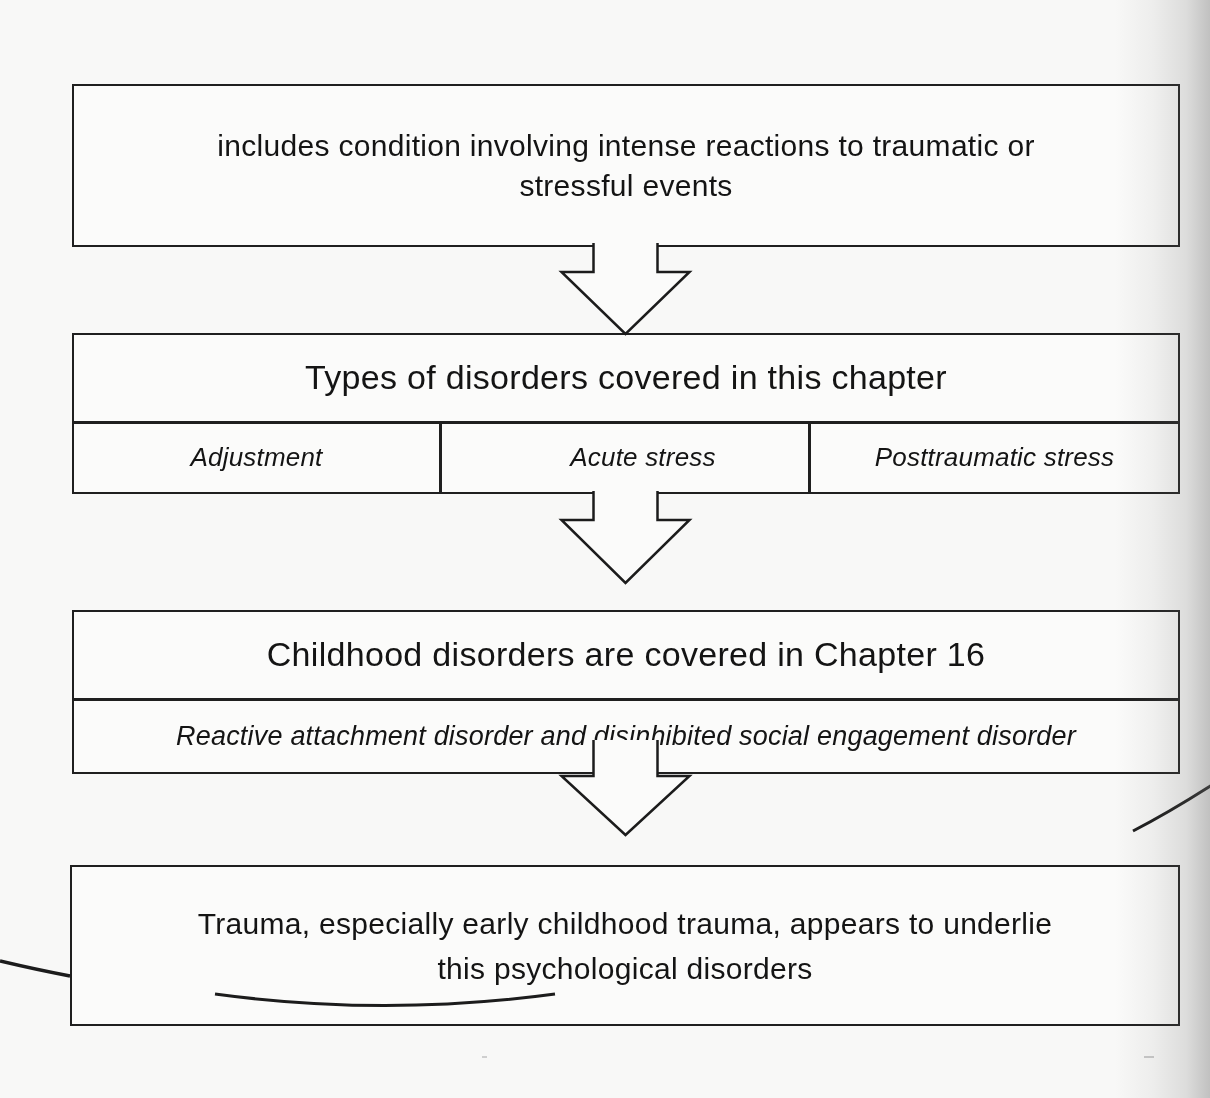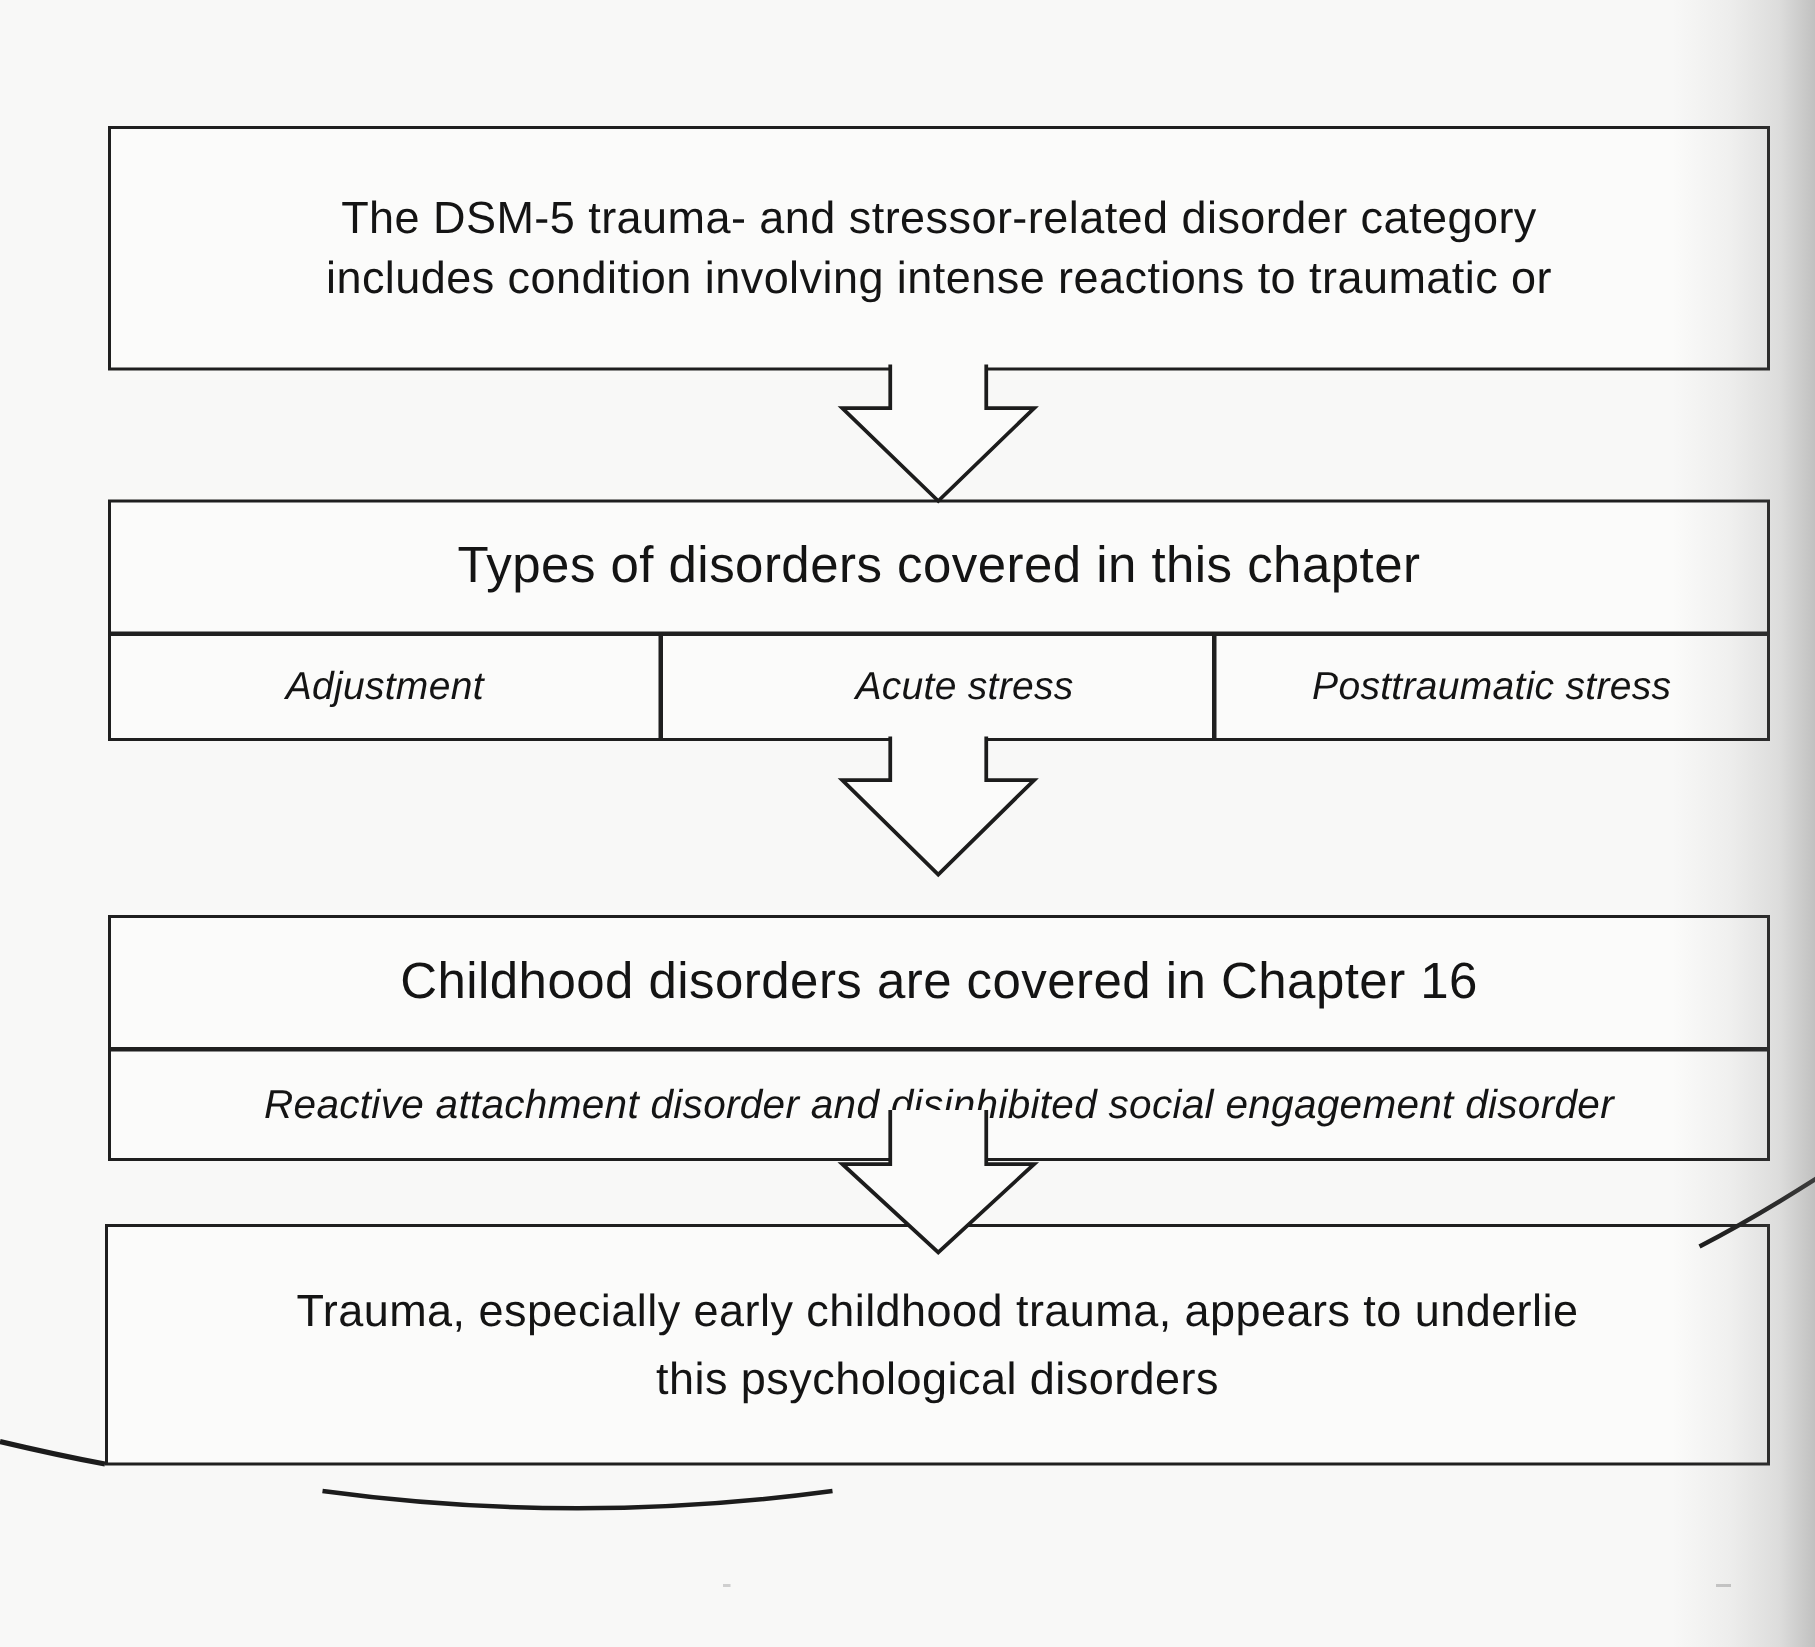--- a/index.html
+++ b/index.html
@@ -110,40 +110,40 @@
   .speck-1 { left: 482px; top: 1056px; width: 5px; opacity: 0.7; }
   .speck-2 { left: 1144px; top: 1056px; width: 10px; opacity: 0.8; }
 </style>
 </head>
 <body>
 
 <div class="page">
 
   <div class="fc-box" style="left:72px; top:84px; width:1108px; height:163px;">
     <div class="center-lines">
-      <div class="main-text">The DSM-5 trauma- and stressor-related disorder category</div>
       <div class="main-text">includes condition involving intense reactions to traumatic or</div>
+      <div class="main-text">stressful events</div>
     </div>
   </div>
 
   <div class="fc-box" style="left:72px; top:333px; width:1108px; height:161px;">
     <div class="fc-header">Types of disorders covered in this chapter</div>
     <div class="fc-cells">
       <div class="fc-cell c1">Adjustment</div>
       <div class="fc-cell c2">Acute stress</div>
       <div class="fc-cell c3">Posttraumatic stress</div>
     </div>
   </div>
 
   <div class="fc-box" style="left:72px; top:610px; width:1108px; height:164px;justify-content:center;">
     <div class="fc-header">Childhood disorders are covered in Chapter 16</div>
     <div class="fc-subrow">Reactive attachment disorder and disinhibited social engagement disorder</div>
   </div>
 
-  <div class="fc-box box4" style="left:70px; top:816px; width:1110px; height:161px;">
+  <div class="fc-box box4" style="left:70px; top:865px; width:1110px; height:161px;">
     <div class="center-lines">
       <div class="main-text">Trauma, especially early childhood trauma, appears to underlie</div>
       <div class="main-text">this psychological disorders</div>
     </div>
   </div>
 
   <svg class="overlay-svg" viewBox="0 0 1210 1098" xmlns="http://www.w3.org/2000/svg">
 
     <path d="M 593.5 243 L 593.5 272 L 561.5 272 L 625.5 334 L 689.5 272 L 657.5 272 L 657.5 243" fill="#fbfbfa" stroke="#1c1c1c" stroke-width="2.5" stroke-linejoin="miter"></path>
 

